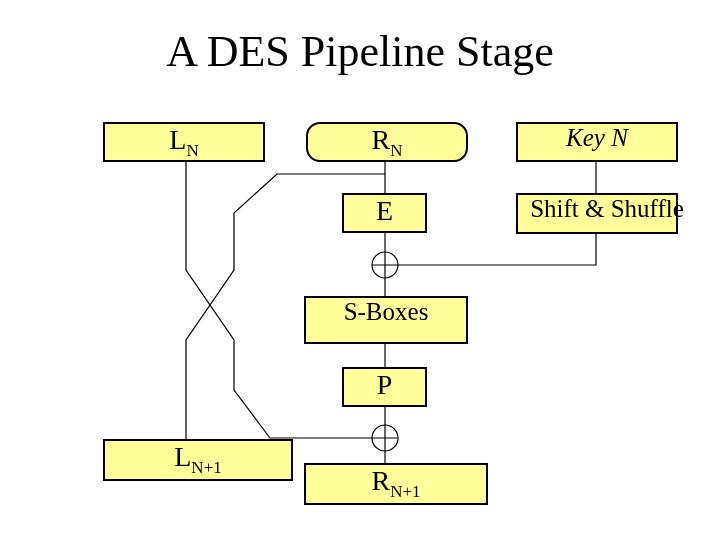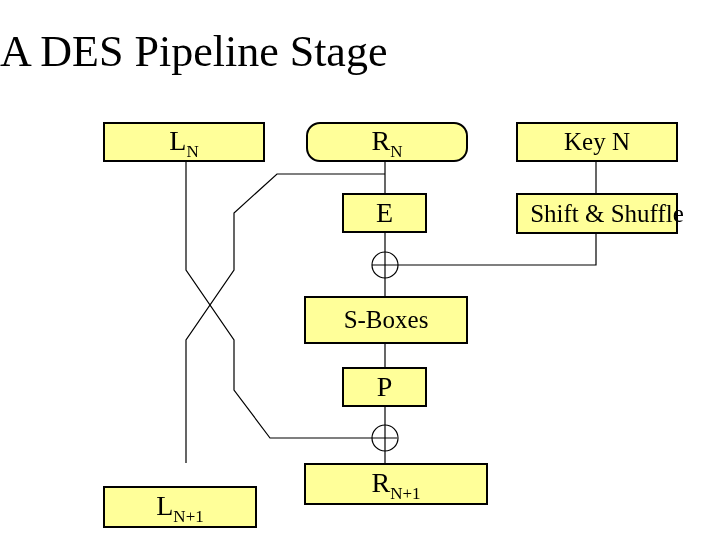--- a/index.html
+++ b/index.html
@@ -12,47 +12,47 @@
   html,body{margin:0;padding:0;}
   body{
     width:720px;height:540px;
     background:var(--background);
     font-family:"Liberation Serif","DejaVu Serif",serif;
     overflow:hidden;
   }
   .slide{position:relative;width:720px;height:540px;background:var(--background);}
   .title{
     position:absolute;left:0;top:28px;width:720px;margin:0;
-    text-align:left;font-weight:normal;
+    text-align:center;font-weight:normal;
     font-size:44px;line-height:1.1;color:var(--title-text);
     letter-spacing:0px;
   }
   .wires{position:absolute;left:0;top:0;width:720px;height:540px;}
   .wires path, .wires circle{
     fill:none;stroke:var(--line);stroke-width:1.2;
   }
   .box{
     position:absolute;box-sizing:border-box;
     background:var(--box-fill);
     border:2px solid var(--box-border);
-    display:flex;align-items:center;justify-content:center;
+    display:flex;justify-content:center;
     color:#000000;white-space:nowrap;
   }
   .box .label{font-size:25px;}
   .box .main{font-size:28px;}
   .box .sub{font-size:17px;vertical-align:-7px;line-height:1;}
   
   #box-ln    {left:103px;top:122px;width:162px;height:40px;}
   #box-rn    {left:306px;top:122px;width:162px;height:40px;border-radius:14px;}
-  #box-keyn  {left:516px;top:122px;width:162px;height:40px;}
+  #box-keyn  {left:516px;top:122px;width:162px;height:40px;font-style:italic;}
   #box-e     {left:342px;top:193px;width:85px; height:40px;}
   #box-shift {left:516px;top:193px;width:162px;height:41px;padding-left:20px;}
   #box-sboxes{left:304px;top:296px;width:164px;height:48px;}
   #box-p     {left:342px;top:367px;width:85px; height:40px;}
-  #box-ln1   {left:103px;top:486px;width:154px;height:42px;}
+  #box-ln1   {left:103px;top:439px;width:190px;height:42px;}
   #box-rn1   {left:304px;top:463px;width:184px;height:42px;}
 </style>
 </head>
 <body>
 
 <div class="slide">
 
   <h1 class="title">A DES Pipeline Stage</h1>
 
   <svg class="wires" viewBox="0 0 720 540" xmlns="http://www.w3.org/2000/svg">

